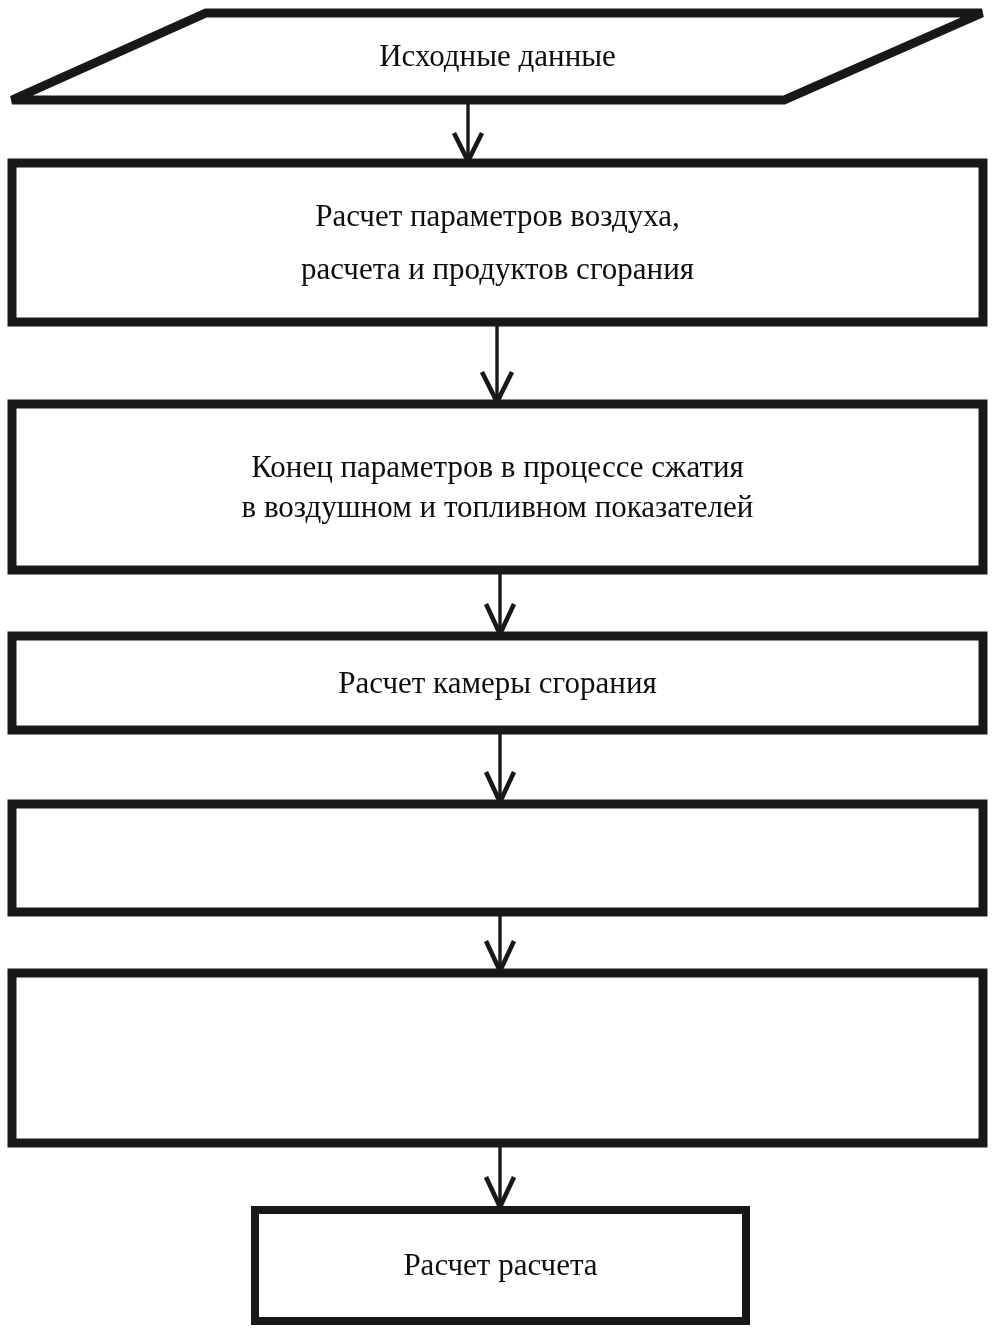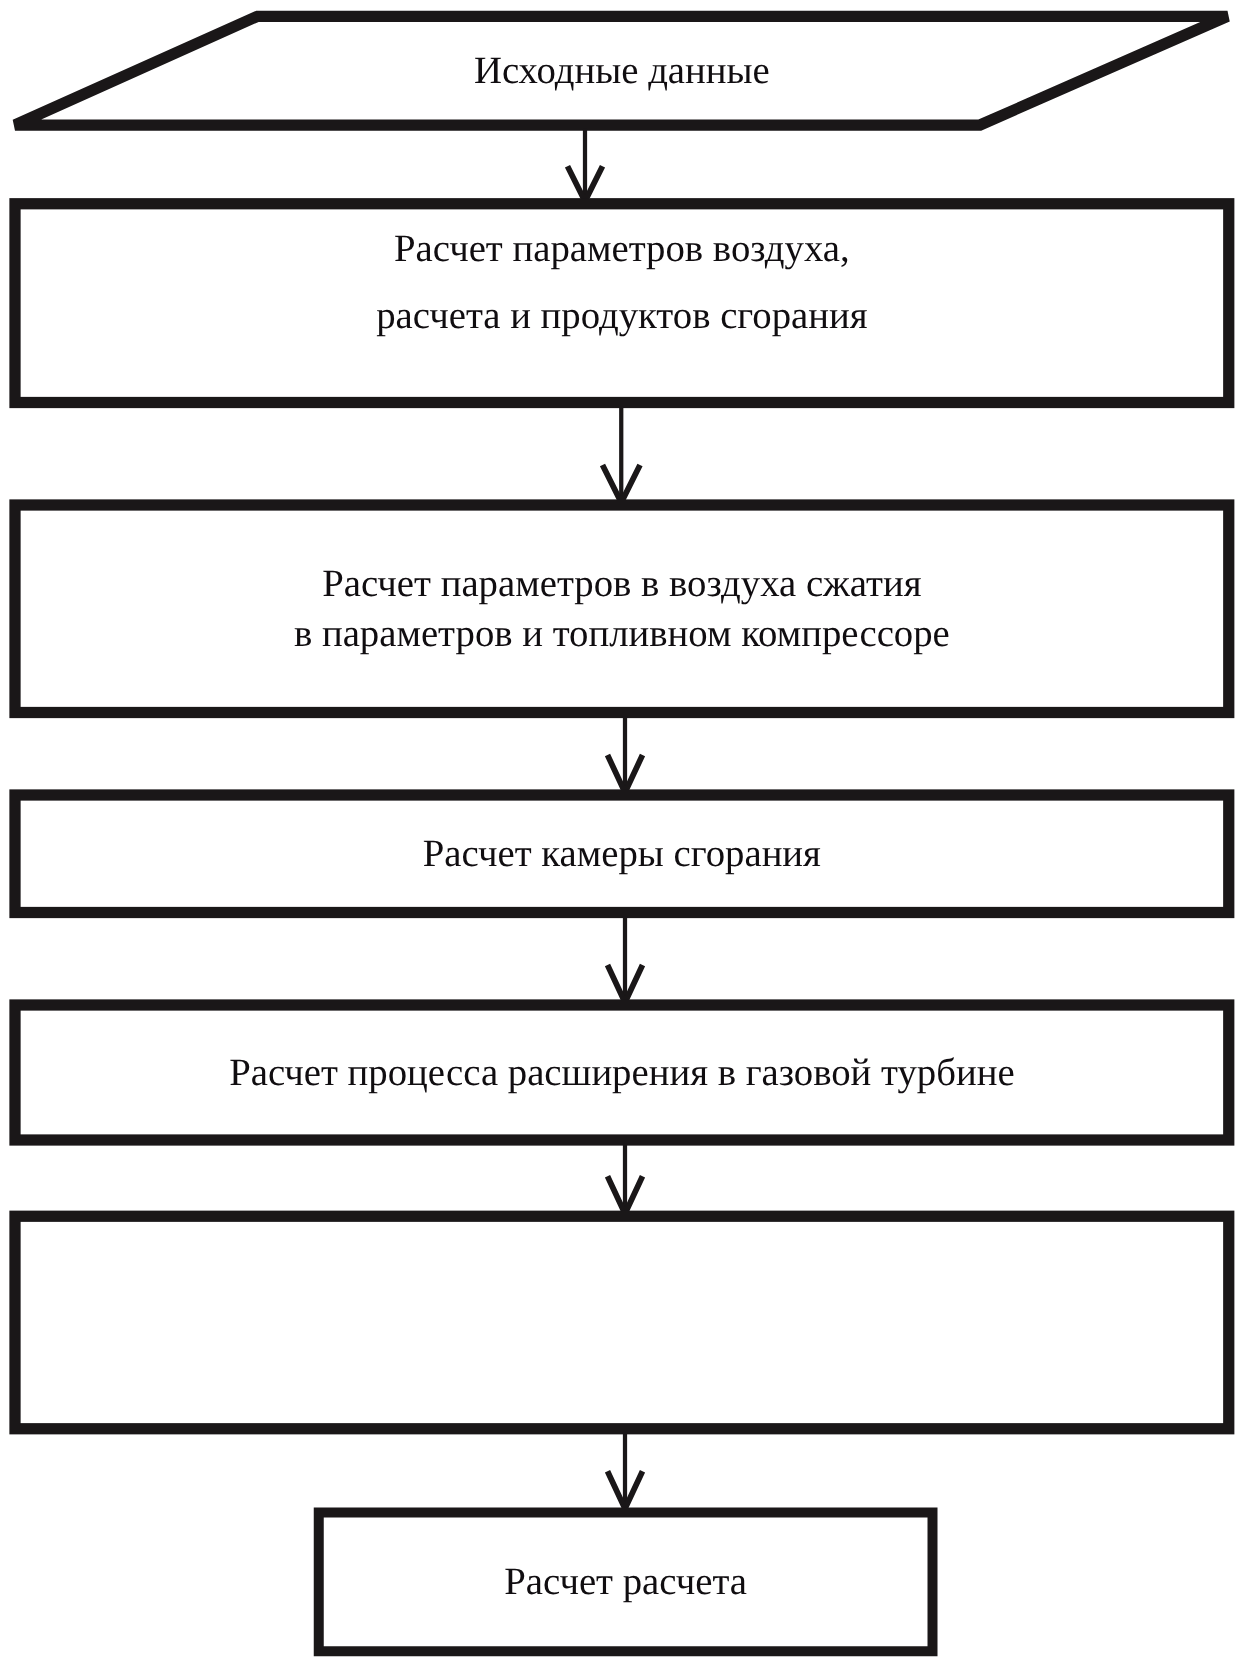--- a/index.html
+++ b/index.html
@@ -104,36 +104,33 @@
     <line class="connector-line" x1="500" y1="1146" x2="500" y2="1206"></line>
     <polyline class="connector-head" points="486,1177 500,1207 514,1177"></polyline>
 
     <rect class="node-shape-thin" x="255" y="1210" width="491" height="111"></rect>
   </svg>
 
   <div class="node-text" style="left:12px; top:13px; width:971px; height:87px;">
     <span>Исходные данные</span>
   </div>
 
-  <div class="node-text" style="left:12px; top:146px; width:971px; height:159px;gap:13px;">
+  <div class="node-text" style="left:12px; top:163px; width:971px; height:159px;gap:13px;">
     <span>Расчет параметров воздуха,</span>
     <span>расчета и продуктов сгорания</span>
   </div>
 
   <div class="node-text" style="left:12px; top:404px; width:971px; height:166px;">
-    <span>Расчет параметров в воздуха сжатия</span>
-    <span>в параметров и топливном компрессоре</span>
+    <span>Конец параметров в процессе сжатия</span>
+    <span>в воздушном и топливном показателей</span>
   </div>
 
   <div class="node-text" style="left:12px; top:636px; width:971px; height:94px;justify-content:center;">
     <span>Расчет камеры сгорания</span>
   </div>
 
-  <div class="node-text" style="left:12px; top:804px; width:971px; height:108px;">
-    <span>Расчет процесса расширения в газовой турбине</span>
-  </div>
 
 
   <div class="node-text" style="left:255px; top:1210px; width:491px; height:111px;">
     <span>Расчет расчета</span>
   </div>
 
 </div>
 
 </body></html>

